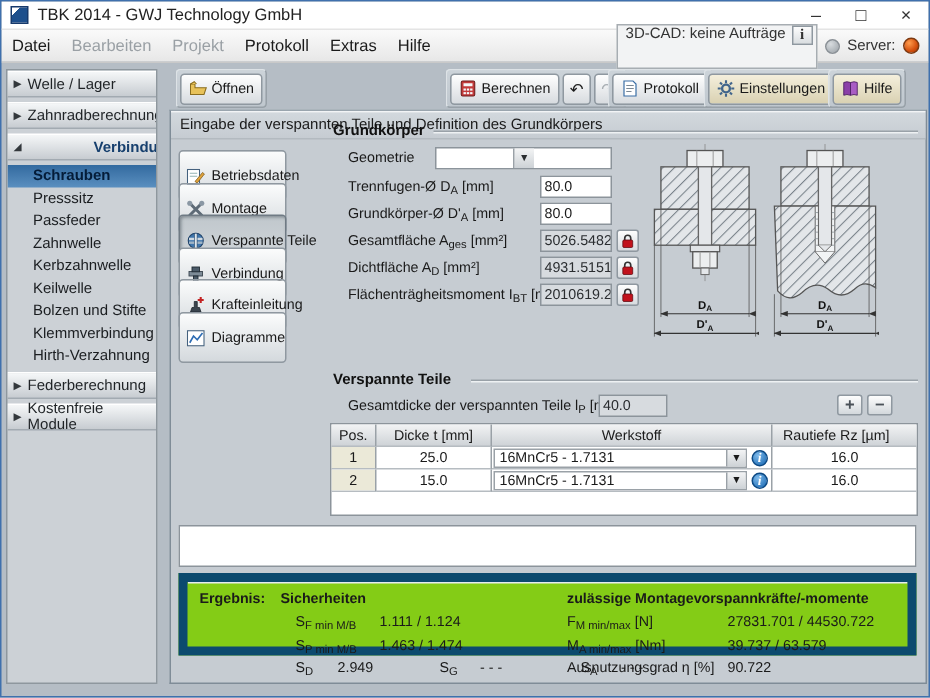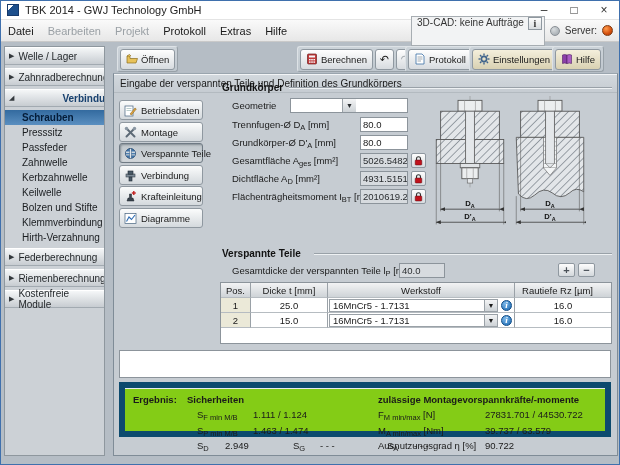--- a/index.html
+++ b/index.html
@@ -39,21 +39,21 @@
   .sb-header { height:18px; margin-bottom:3px; background:linear-gradient(#f5f7f8,#c7ccd1); border-bottom:1px solid #a2aab1; border-top:1px solid #ffffff; display:flex; align-items:center; gap:4px; padding:0 4px; font-size:10px; color:#1f2326; }
   .sb-header .tri { font-size:7px; color:#33383c; }
   .sb-header.expanded { font-weight:bold; color:#17406e;gap:48px; }
   .sb-item { height:15px; display:flex; align-items:center; padding:0 4px 0 17px; font-size:10px; color:#1a1d20; }
   .sb-item.selected { background:linear-gradient(#336a9f,#5a8fc0); color:#041c38; font-weight:bold; }
 
   
   .content { position:absolute; left:112px; top:72px; width:505px; height:383px; background:#c6ccd2; border:1px solid #7f8c97; border-top-color:#9aa5ae; }
   .content-header { position:absolute; left:0; top:0; width:100%; height:19px; border-top:1px solid #f2f4f6; border-bottom:1px solid #b3bac0; display:flex; align-items:center; padding:0 6px; font-size:10px; color:#1a1a1a; background:linear-gradient(#d2d8dd,#c6ccd2); }
 
-  .modbtn { position:absolute; left:5px; width:84px; height:20px; display:flex; align-items:center; gap:4px; padding:2px 4px; font-size:9.5px; background:linear-gradient(#fbfcfc,#d4d9dd); border:1px solid #8f98a0; border-radius:3px; white-space:nowrap; }
+  .modbtn { position:absolute; left:5px; width:72px; height:20px; display:flex; align-items:center; gap:4px; padding:16px 4px; font-size:9.5px; background:linear-gradient(#fbfcfc,#d4d9dd); border:1px solid #8f98a0; border-radius:3px; white-space:nowrap; }
   .modbtn.active { background:linear-gradient(#c0c7cc,#d2d7db); box-shadow:inset 1px 1px 2px rgba(60,70,80,.45); border-color:#6f7a84; }
   .micon { width:13px; height:13px; flex:none; }
 
   .grouplabel { position:absolute; font-size:10px; font-weight:bold; color:#111; white-space:nowrap; }
   .groupline { position:absolute; height:2px; border-top:1px solid #99a1a8; border-bottom:1px solid #eef1f3; }
 
   .flabel { position:absolute; font-size:9.5px; color:#1a1a1a; white-space:nowrap; }
   sub.s { font-size:7.5px; vertical-align:-2px; }
   .field { position:absolute; height:15px; background:#ffffff; border:1px solid #8c949b; font-size:9.5px; padding:0 2px; display:flex; align-items:center; overflow:hidden; white-space:nowrap; }
   .field.ro { background:#d7dbdf; color:#2a2d30; }
@@ -223,24 +223,20 @@
     <div class="sb-item">Passfeder</div>
     <div class="sb-item">Zahnwelle</div>
     <div class="sb-item">Kerbzahnwelle</div>
     <div class="sb-item">Keilwelle</div>
     <div class="sb-item">Bolzen und Stifte</div>
     <div class="sb-item">Klemmverbindung</div>
     <div class="sb-item">Hirth-Verzahnung</div>
     <div class="sb-header" style="margin-top:3px">
       <span class="tri">▶</span>
       <span>Federberechnung</span>
-    </div>
-    <div class="sb-header">
-      <span class="tri">▶</span>
-      <span>Riemenberechnung</span>
     </div>
     <div class="sb-header">
       <span class="tri">▶</span>
       <span>Kostenfreie Module</span>
     </div>
   </div>
 
   <div class="content">
     <div class="content-header">Eingabe der verspannten Teile und Definition des Grundkörpers</div>
 

